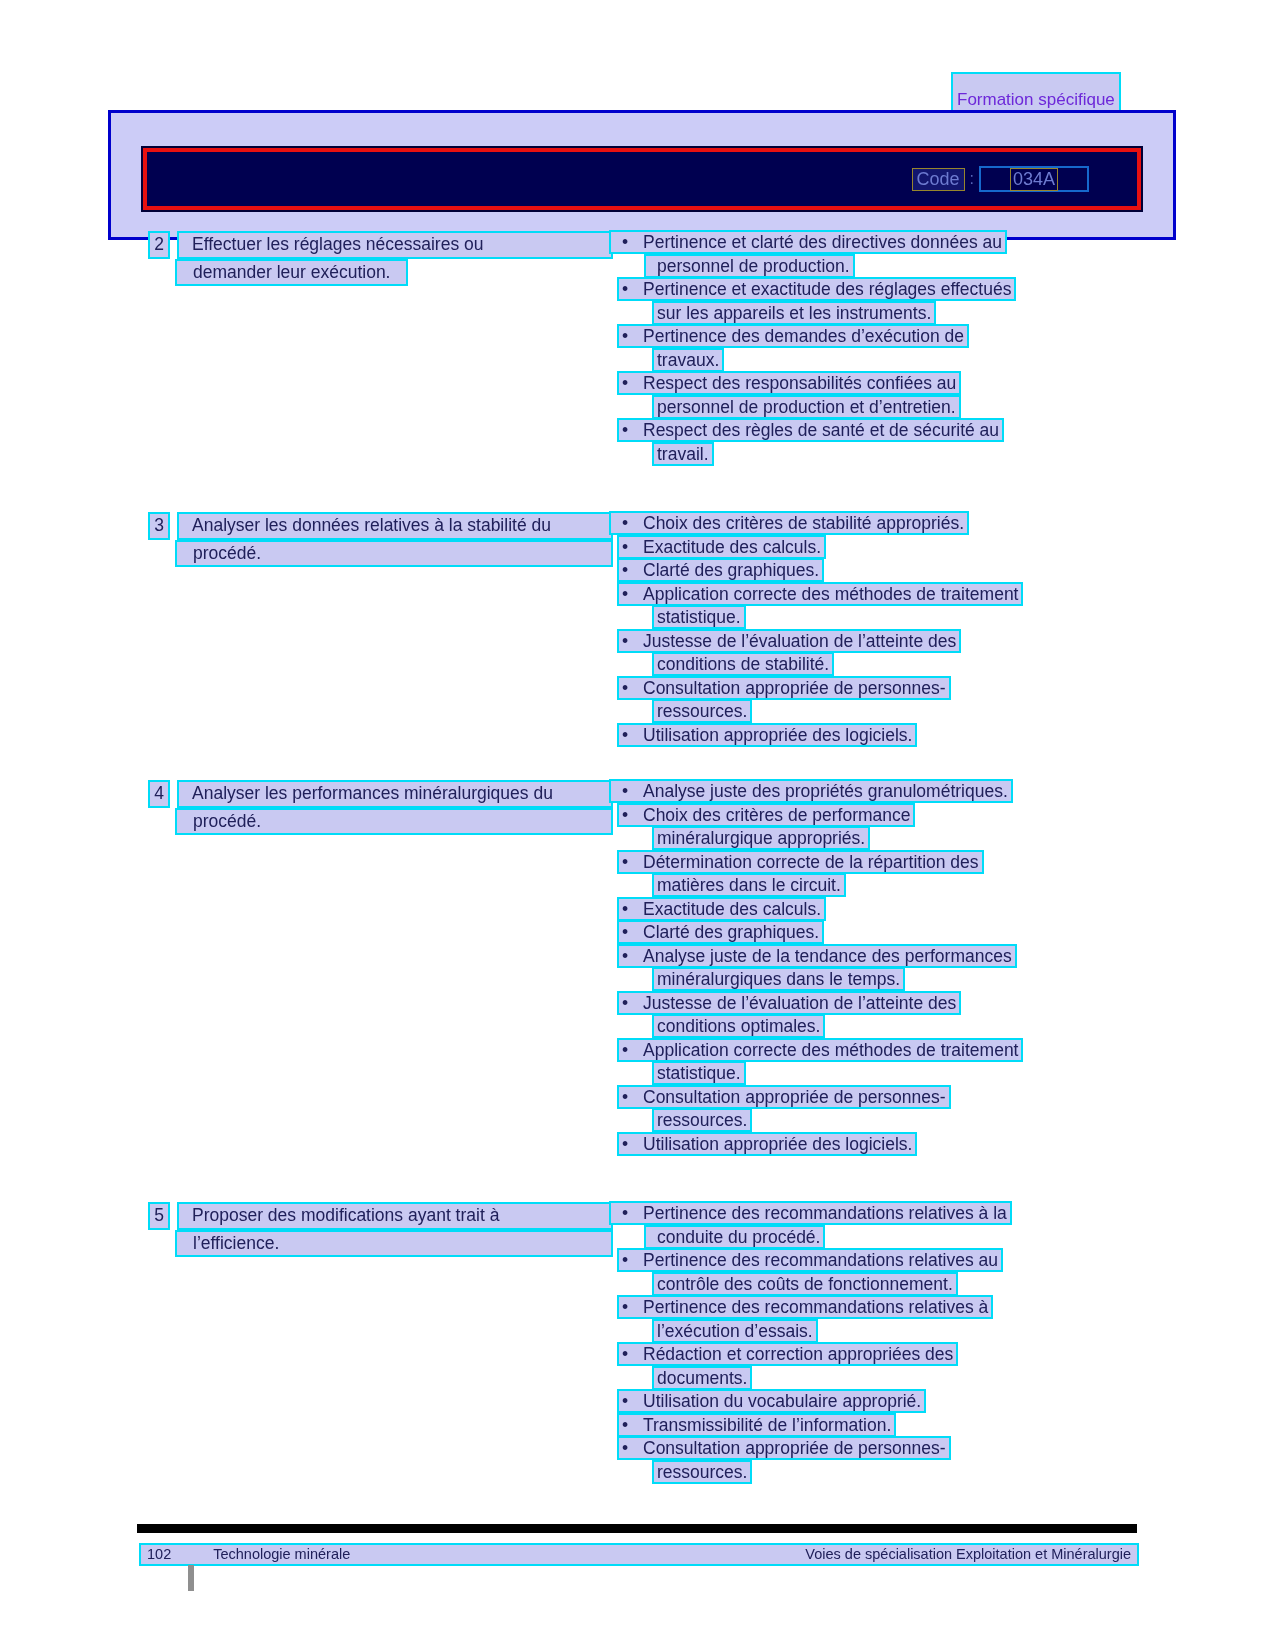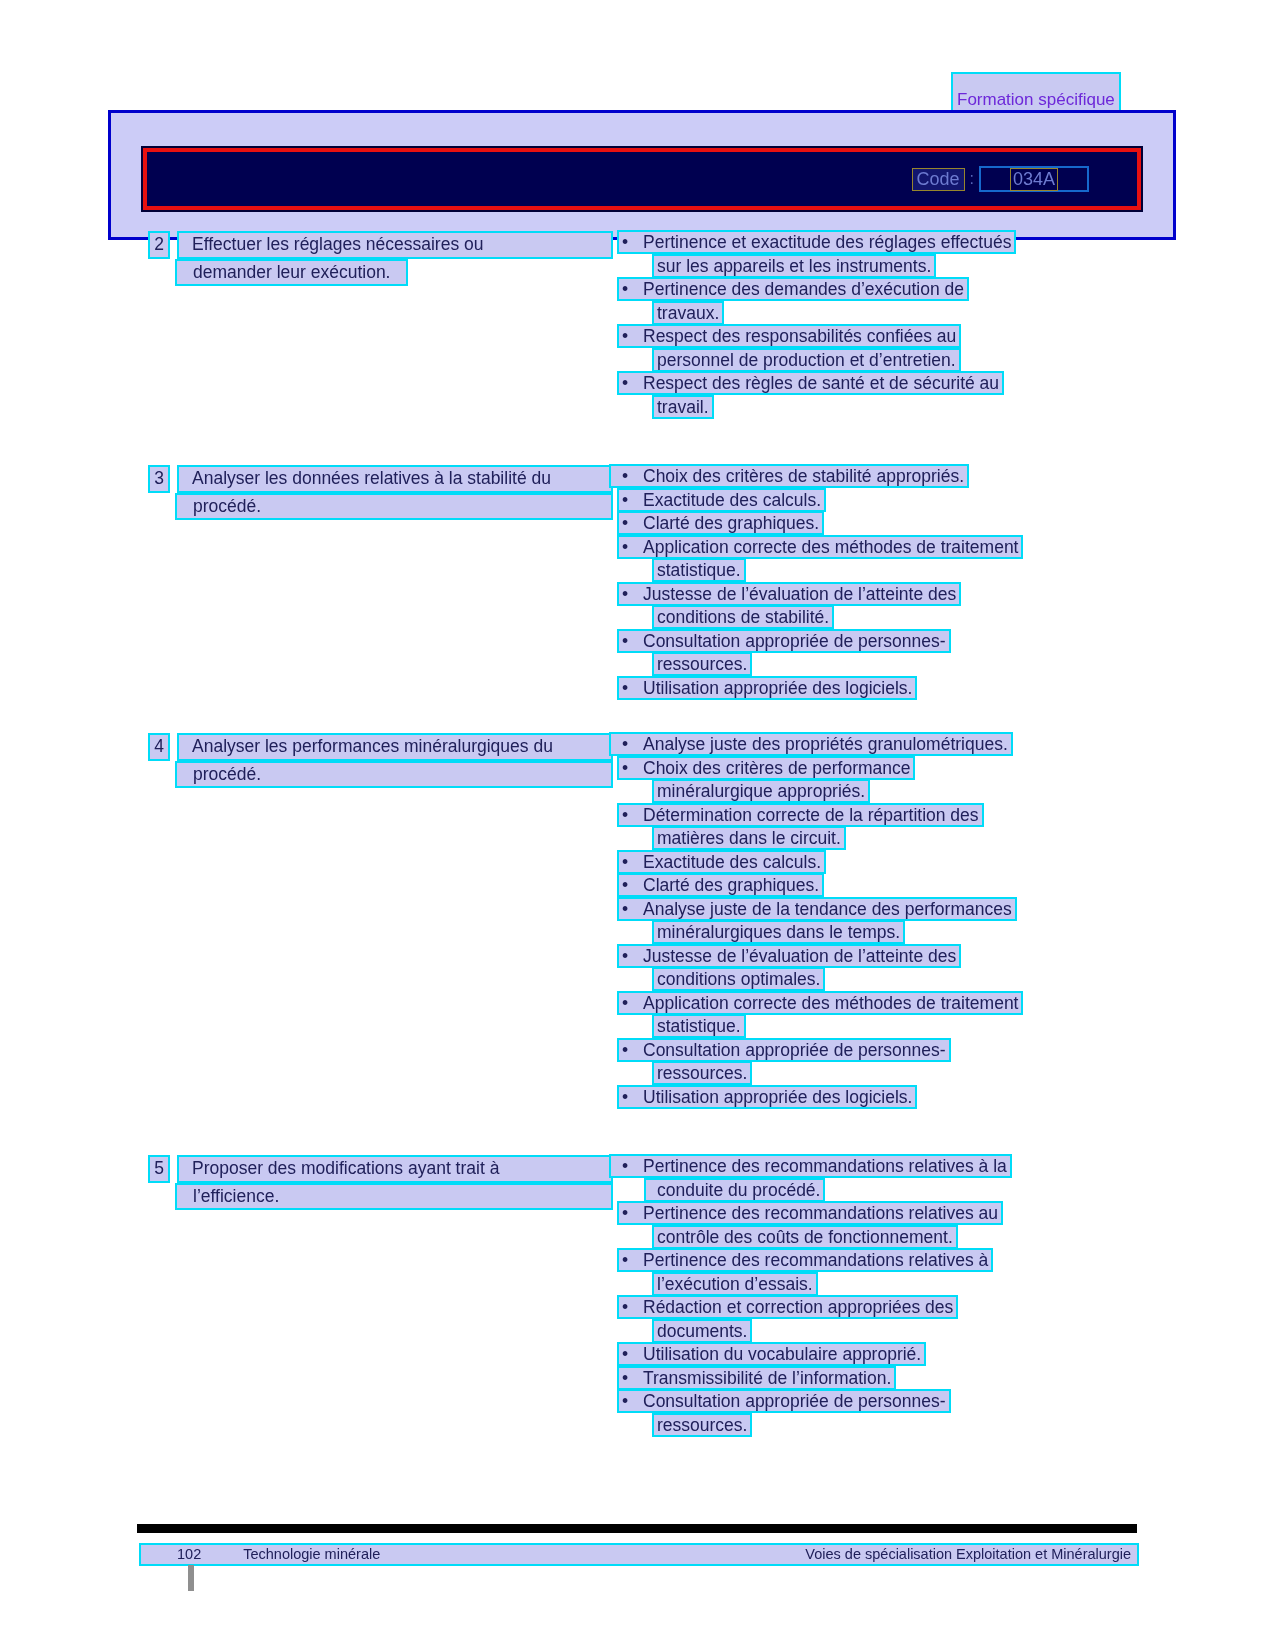--- a/index.html
+++ b/index.html
@@ -55,21 +55,21 @@
   }
   .crit.first .hl { padding-left:11px; margin-left:-8px; }
   .bullet { display:inline-block; width:21px; text-indent:0; color:#20205a; }
 
   
   .footer-rule { position:absolute; left:137px; top:1524px; width:1000px; height:9px; background:#000000; }
   .footer {
     position:absolute; left:139px; top:1543px; width:1000px; box-sizing:border-box;
     display:flex; align-items:baseline; font-size:14.5px; line-height:17px; padding:1px 6px;
   }
-  .pgnum { margin-right:42px;margin-left:30px; }
+  .pgnum { margin-right:42px; }
   .fright { margin-left:auto; }
   .cursor-bar { position:absolute; left:188px; top:1565px; width:6px; height:26px; background:#8f8f8f; }
 </style>
 </head>
 <body>
 
 <div class="page">
 
   <div class="header-label hl">
     <span>Formation spécifique</span>
@@ -90,20 +90,21 @@
   <div class="table" id="rows">
       <div class="trow">
         <div class="obj">
           <div class="obj-line1">
             <span class="hl num">2</span>
             <span class="hl obj-text">Effectuer les réglages nécessaires ou</span>
           </div>
           <div class="obj-line2"><span class="hl fit">demander leur exécution.</span></div>
         </div>
         <div class="crits">
+          <div class="crit first"><span class="hl"><span class="bullet">•</span>Pertinence et clarté des directives données au<br>personnel de production.</span></div>
           <div class="crit"><span class="hl"><span class="bullet">•</span>Pertinence et exactitude des réglages effectués<br>sur les appareils et les instruments.</span></div>
           <div class="crit"><span class="hl"><span class="bullet">•</span>Pertinence des demandes d’exécution de<br>travaux.</span></div>
           <div class="crit"><span class="hl"><span class="bullet">•</span>Respect des responsabilités confiées au<br>personnel de production et d’entretien.</span></div>
           <div class="crit"><span class="hl"><span class="bullet">•</span>Respect des règles de santé et de sécurité au<br>travail.</span></div>
         </div>
       </div>
       <div class="trow">
         <div class="obj">
           <div class="obj-line1">
             <span class="hl num">3</span>

